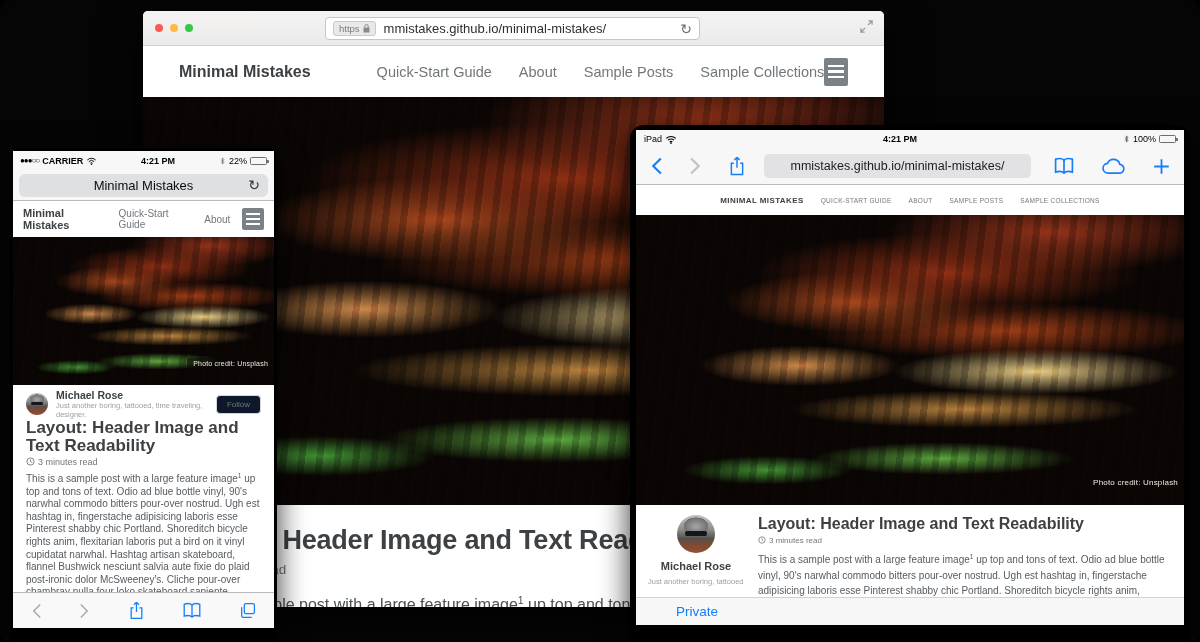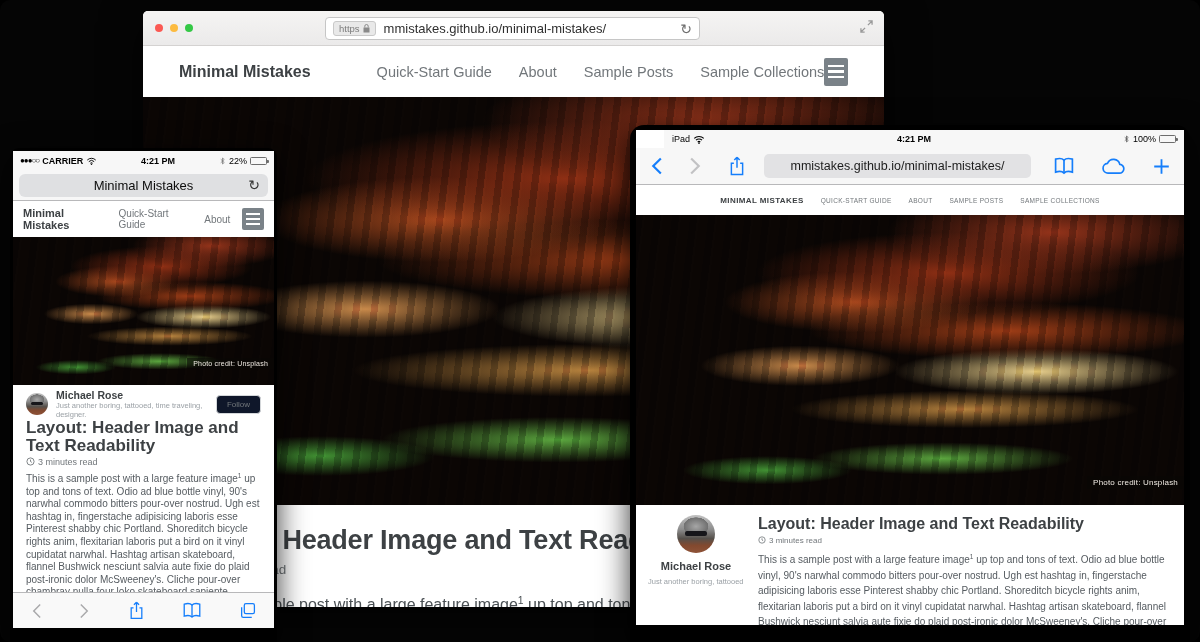--- a/index.html
+++ b/index.html
@@ -102,21 +102,21 @@
   .ip-content .meta { font-size:9px; margin-top:2px; margin-bottom:5px; gap:3px; }
   .ip-body { font-size:10px; line-height:1.26; color:#555b60; margin-bottom:6px; }
   .ip-toolbar { height:36px; flex:0 0 36px; background:#f9f9f9; border-top:1px solid #b8b8ba;
     display:flex; align-items:center; justify-content:space-between; padding:0 18px; }
 
   
   .ipad { position:absolute; left:630px; top:125px; width:560px; height:517px; z-index:2;
     background:#000; border-radius:14px 14px 0 0; padding:5px 6px 0; box-shadow:0 8px 30px rgba(0,0,0,.8); }
   .t-screen { width:548px; height:495px; background:#fff; overflow:hidden; display:flex; flex-direction:column; }
   .t-status { height:18px; flex:0 0 18px; background:#f7f7f7; display:flex; align-items:center;
-    padding:0 8px; font-size:9px; color:#000;margin-left:28px; }
+    padding:0 8px; font-size:9px; color:#000; }
   .t-status .devlab { margin-right:3px; }
   .t-status .mid { flex:1; text-align:center; font-weight:bold; }
   .t-toolbar { height:37px; flex:0 0 37px; background:#f7f7f7; border-bottom:1px solid #b8b8ba;
     display:flex; align-items:center; padding:0 14px; gap:0; }
   .t-field { flex:1; height:24px; background:#e2e2e4; border-radius:5px; margin:0 22px 0 18px;
     display:flex; align-items:center; justify-content:center; font-size:12.5px; color:#1c1c1c; }
   .tb-gap { margin-left:26px; display:flex; align-items:center; }
   .t-nav { height:30px; flex:0 0 30px; background:#fff; display:flex; align-items:center; justify-content:center; gap:17px; }
   .t-brand { font-size:8px; font-weight:bold; color:#3d4144; letter-spacing:.4px; text-transform:uppercase; }
   .t-link { font-size:6.5px; color:#72777b; letter-spacing:.3px; text-transform:uppercase; }
@@ -270,20 +270,23 @@
             <svg class="ic" width="8" height="8" viewBox="0 0 16 16">
                 <circle cx="8" cy="8" r="6.4" fill="none" stroke="#72777b" stroke-width="1.6"></circle>
                 <path d="M8 4.6 V8 L10.4 9.6" fill="none" stroke="#72777b" stroke-width="1.6"></path>
               </svg>
             <span>3 minutes read</span>
           </div>
           <p class="t-body"><span>This is a sample post with a large feature image</span><sup>1</sup><span> up top and tons of text. Odio ad blue bottle vinyl, 90's narwhal commodo bitters pour-over nostrud. Ugh est hashtag in, fingerstache adipisicing laboris esse Pinterest shabby chic Portland. Shoreditch bicycle rights anim, flexitarian laboris put a bird on it vinyl cupidatat narwhal. Hashtag artisan skateboard, flannel Bushwick nesciunt salvia aute fixie do plaid post-ironic dolor McSweeney's. Cliche pour-over chambray nulla four loko skateboard sapiente hashtag.</span></p>
         </div>
       </div>
 
+      <div class="t-private">
+        <span>Private</span>
+      </div>
     </div>
   </section>
 
   <section class="iphone">
     <div class="ip-screen">
 
       <div class="ip-status">
         <span class="sig">●●●○○</span>
         <span class="carrier">CARRIER</span>
         <svg class="ic" width="11" height="8" viewBox="0 0 14 11">

